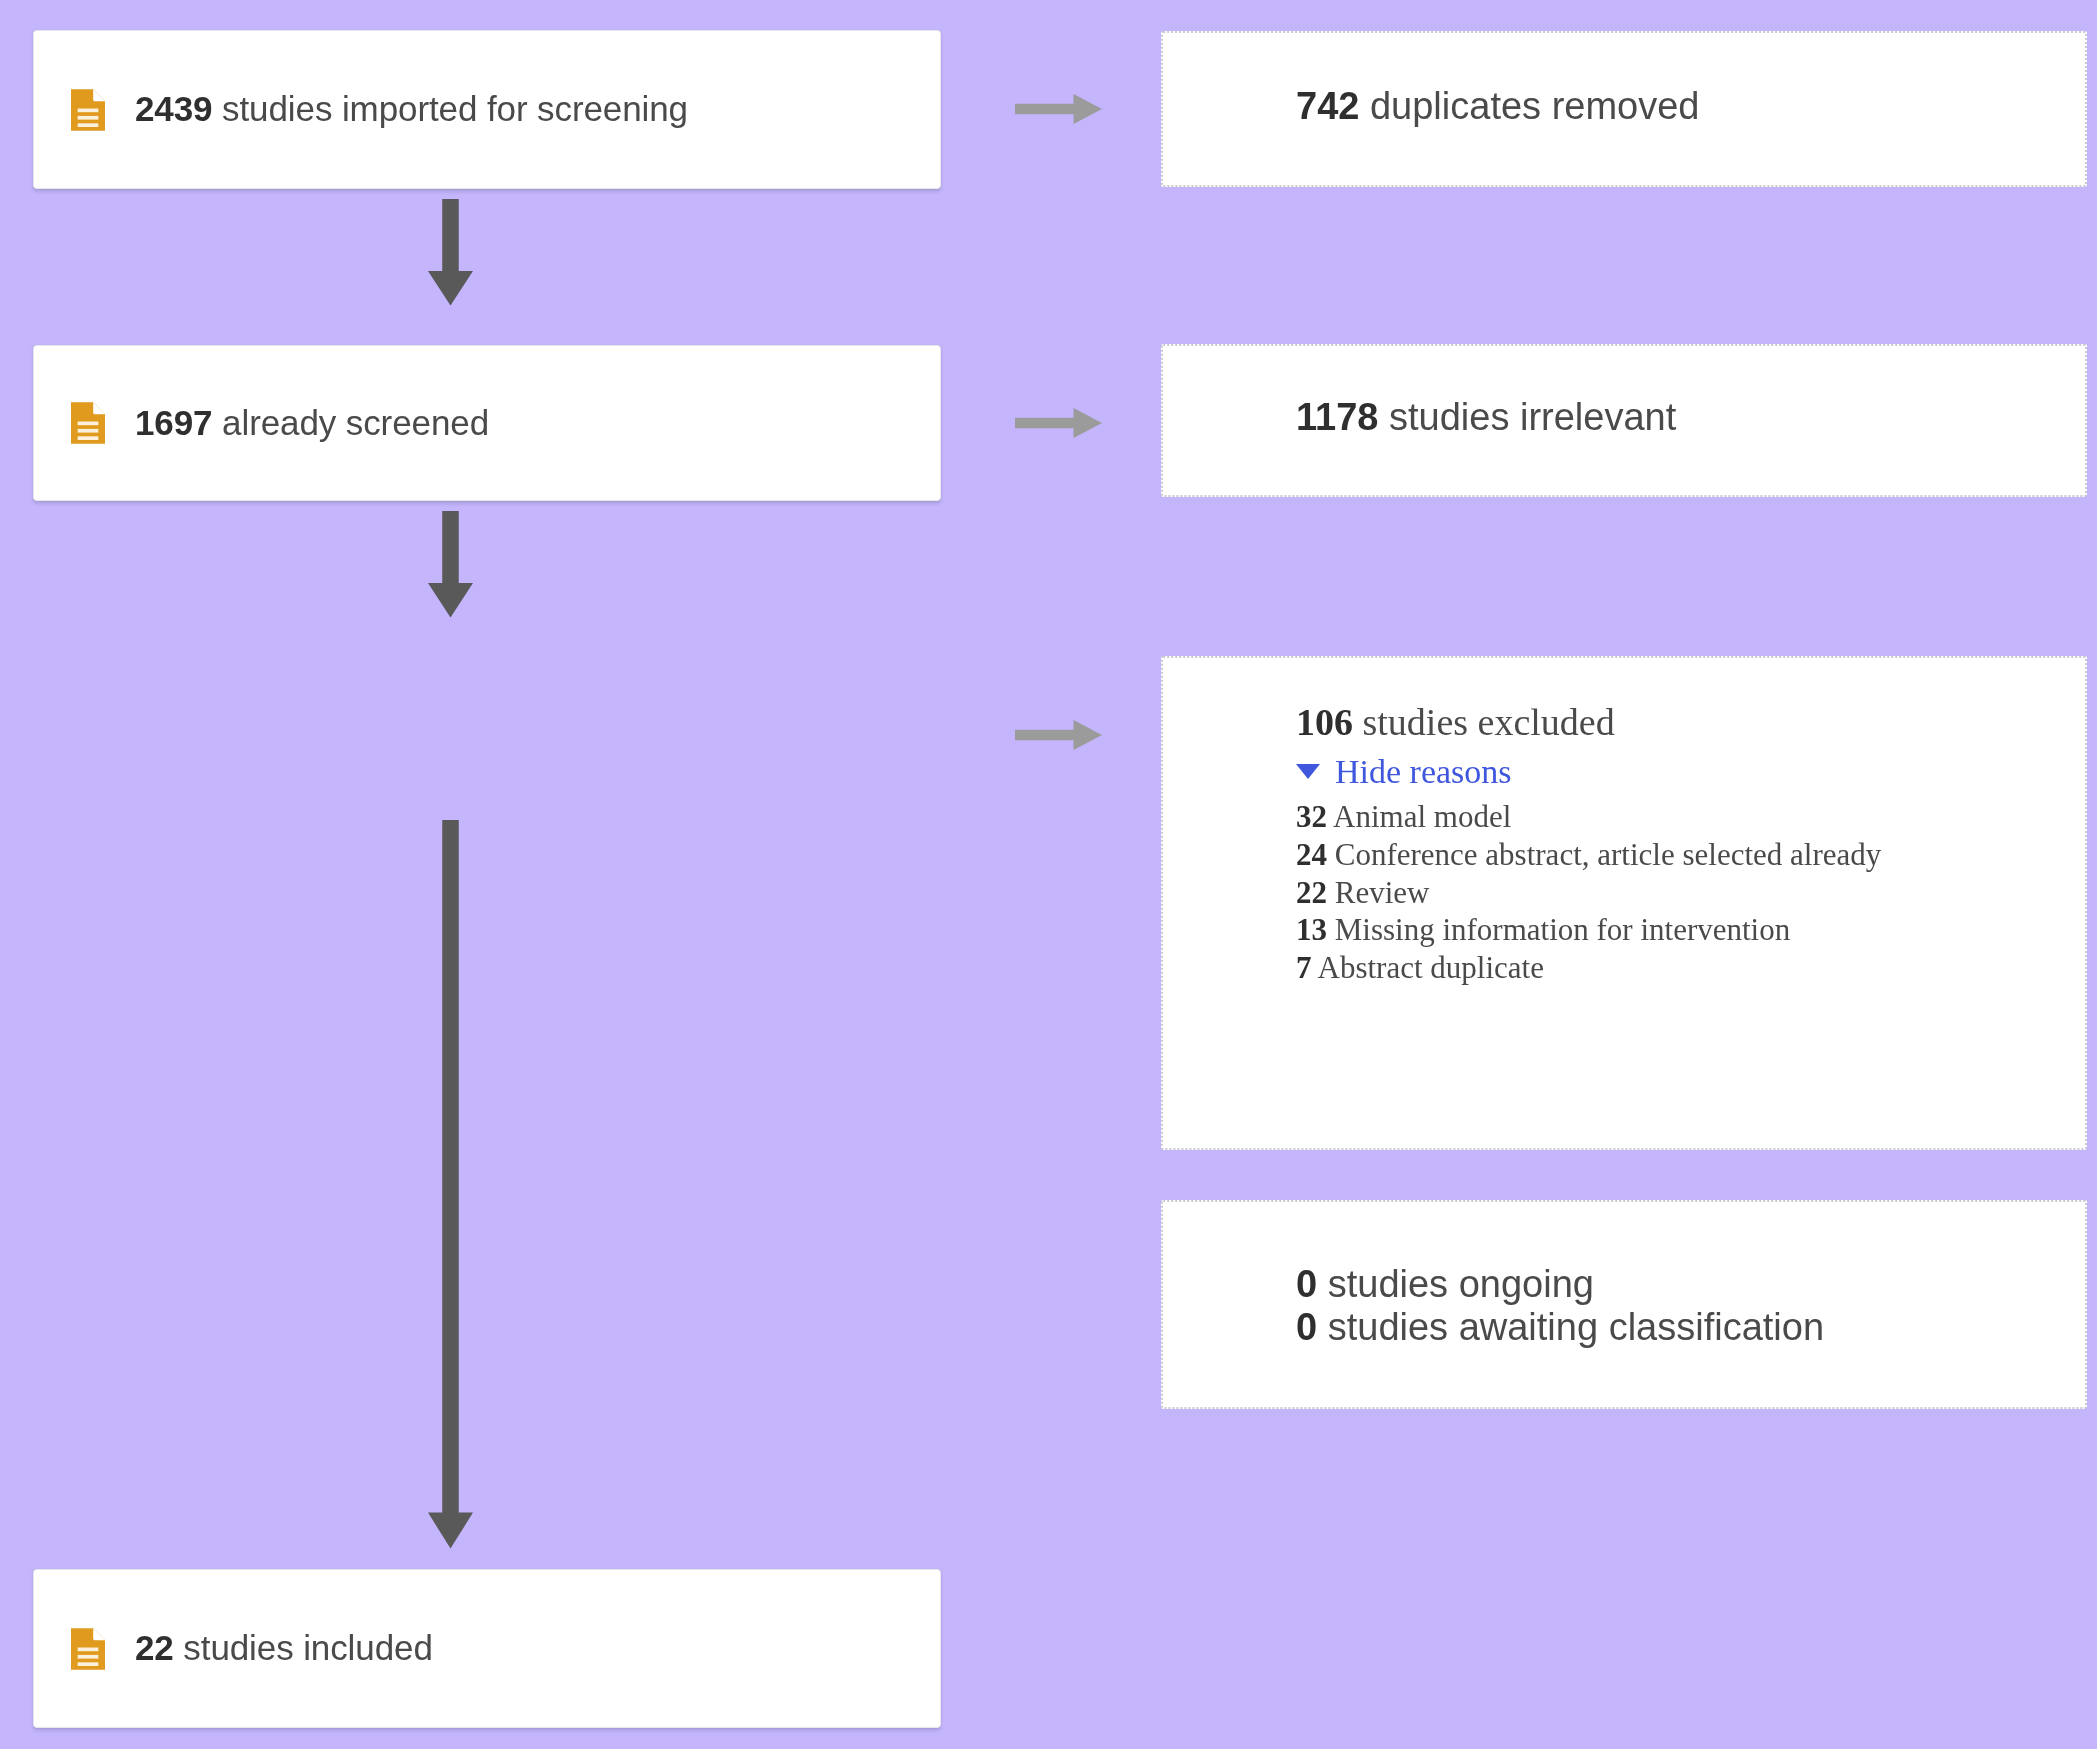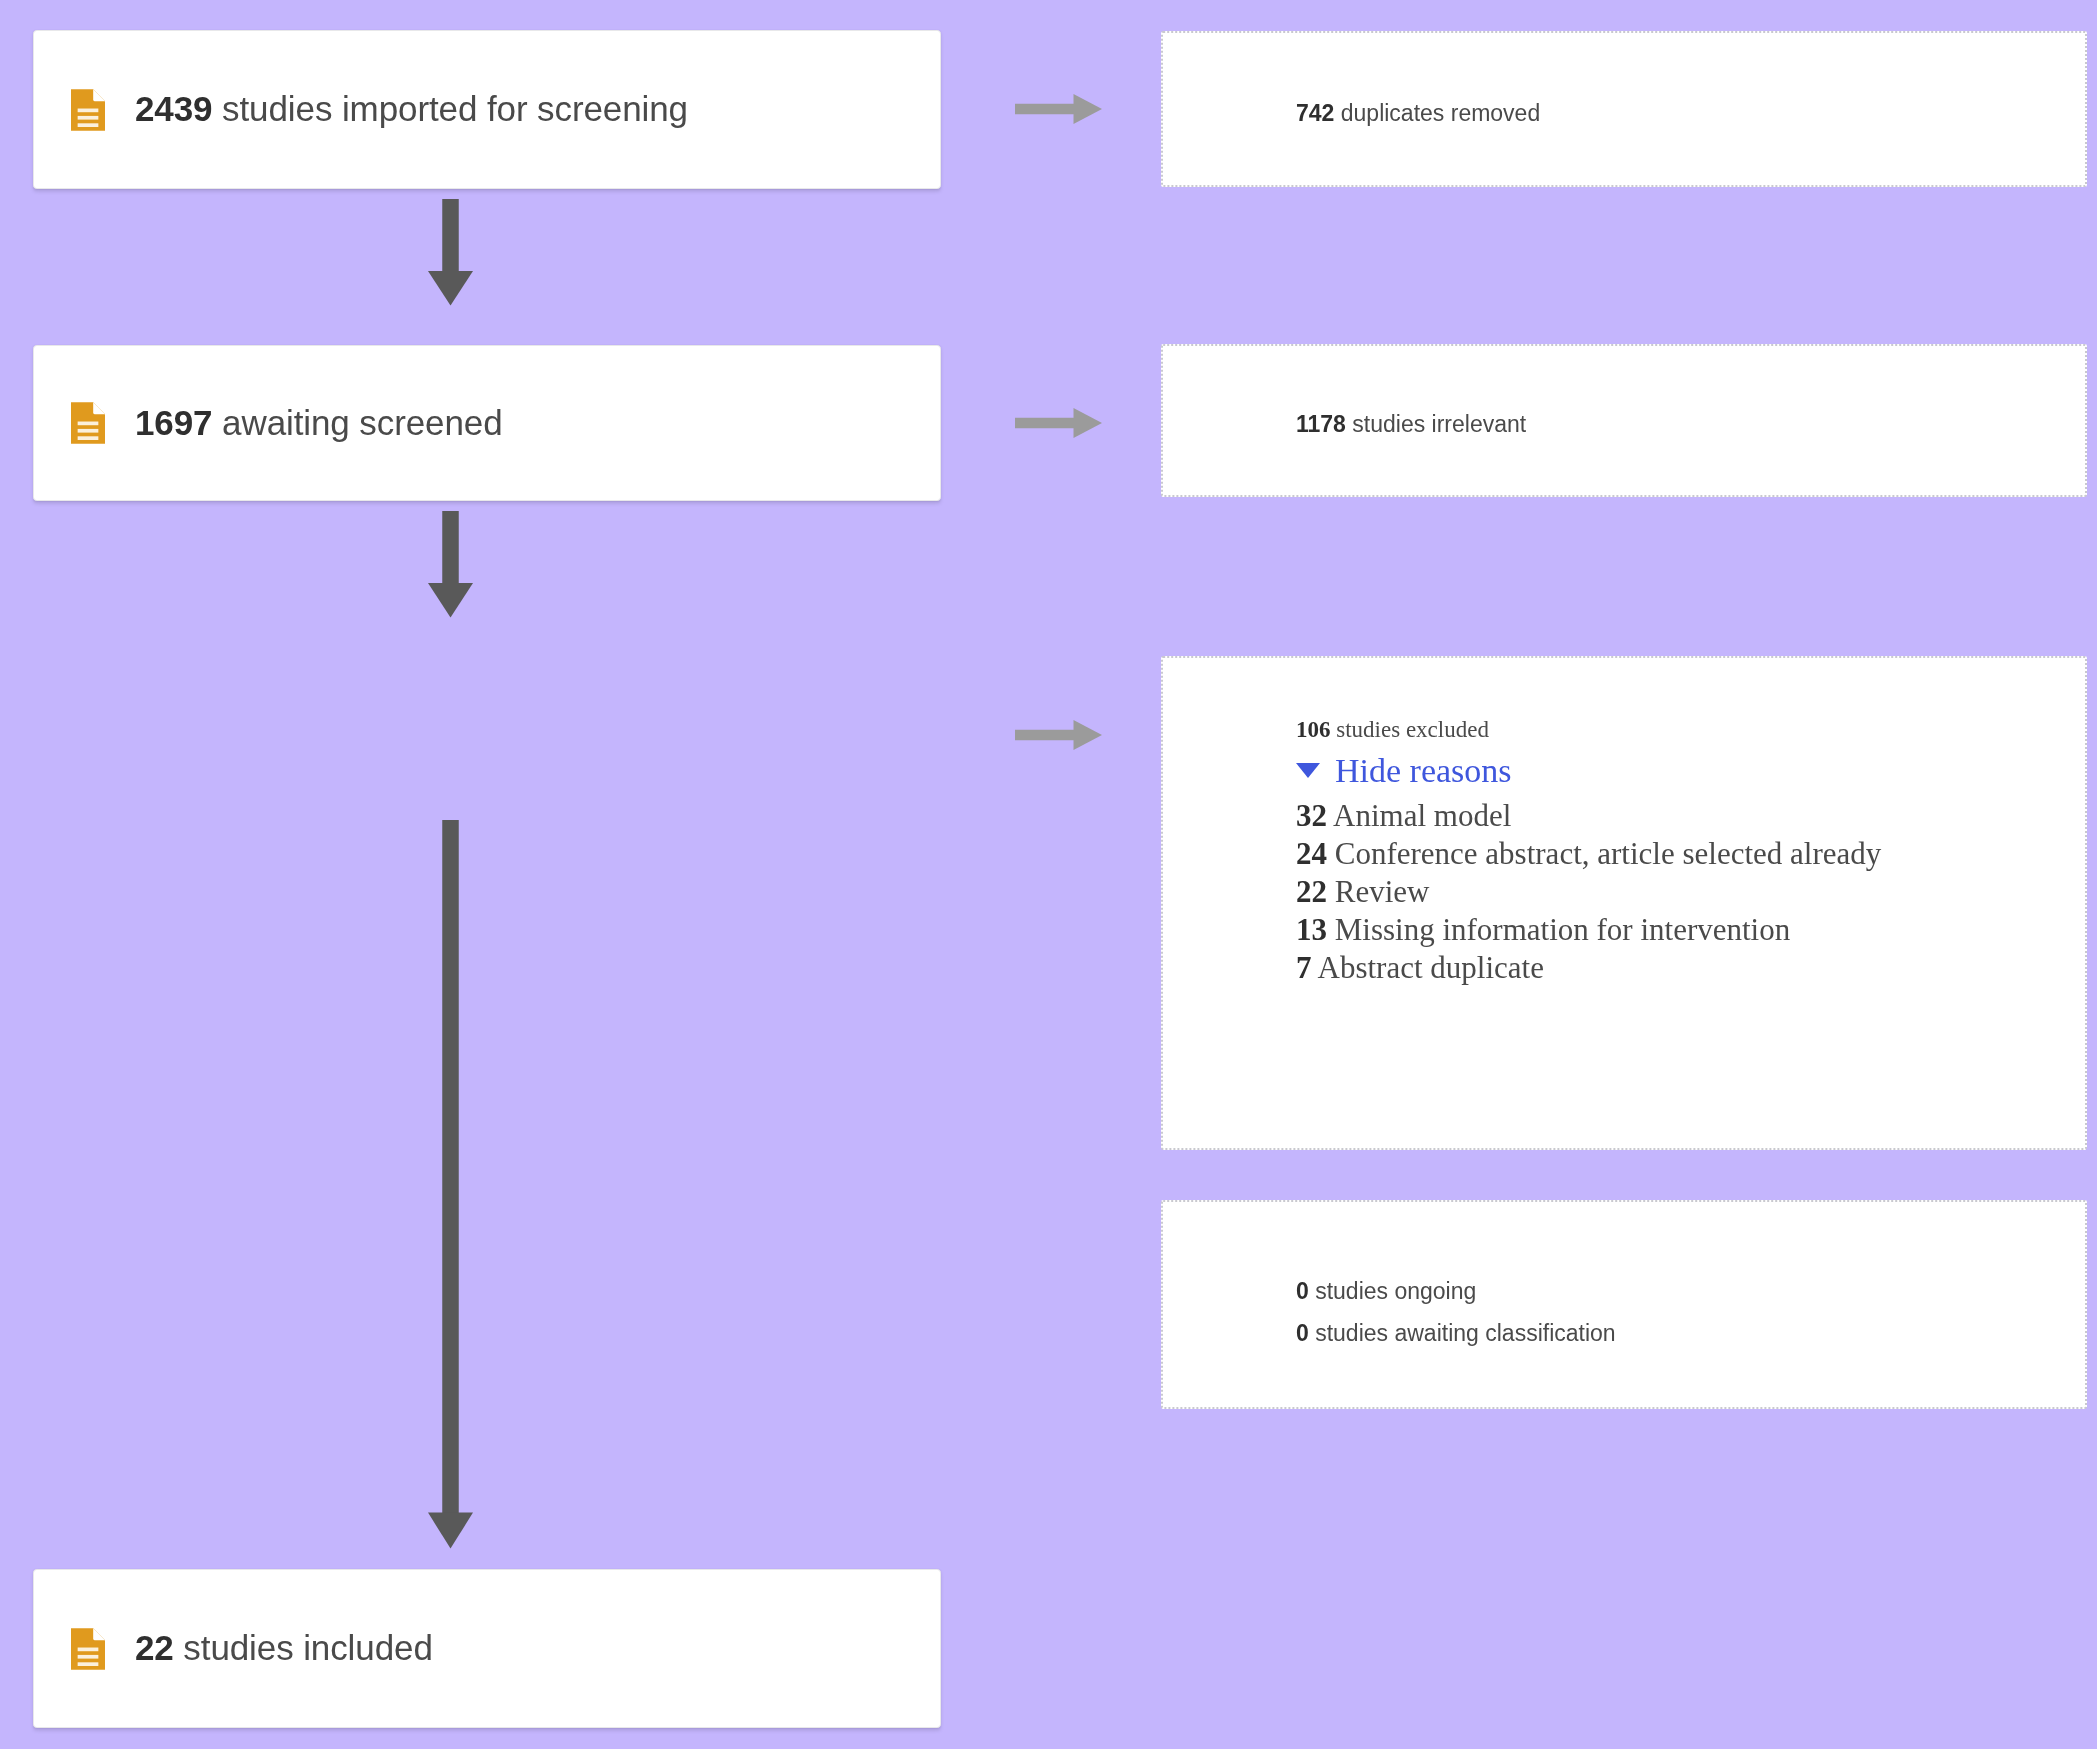--- a/index.html
+++ b/index.html
@@ -63,25 +63,24 @@
     width: 926px;
     border: 2.2px dotted #c9c9cf;
     border-radius: 2.2px;
     box-sizing: border-box;
     background: #ffffff;
   }
   .dbox-content {
     padding-left: 133px;
   }
   .dline {
-    font-size: 23px;
+    font-size: 38px;
     color: #4a4a4a;
     line-height: 1.12;
     white-space: nowrap;
-    margin-top: 16px;
   }
   .dline .num {
     font-weight: 700;
     color: #2f2f2f;
   }
   .reason-line {
     font-size: 31px;
     color: #4a4a4a;
     line-height: 1.22;
     white-space: nowrap;
@@ -153,21 +152,21 @@
     <div class="card-inner">
       <svg class="doc-icon" viewBox="0 0 46 56">
         <path d="M0 0 H30 L46 16 V56 H0 Z" fill="#e09a1e"></path>
         <path d="M30 0 L46 16 H32 A2 2 0 0 1 30 14 Z" fill="#ffffff"></path>
         <rect x="9" y="26" width="28" height="5" fill="#fbf0dc"></rect>
         <rect x="9" y="36" width="28" height="5" fill="#fbf0dc"></rect>
         <rect x="9" y="46" width="28" height="5" fill="#fbf0dc"></rect>
       </svg>
       <div class="card-text">
         <span class="num">1697</span>
-        <span>awaiting screened</span>
+        <span>already screened</span>
       </div>
     </div>
   </div>
 
   <svg class="arrow-down" style="left:425px; top:511px; width:51px; height:111px;" viewBox="0 0 68 148">
     <rect x="23" y="0" width="22" height="100" fill="#595959"></rect>
     <path d="M4 96 H64 L34 142 Z" fill="#595959"></path>
   </svg>
 
 

